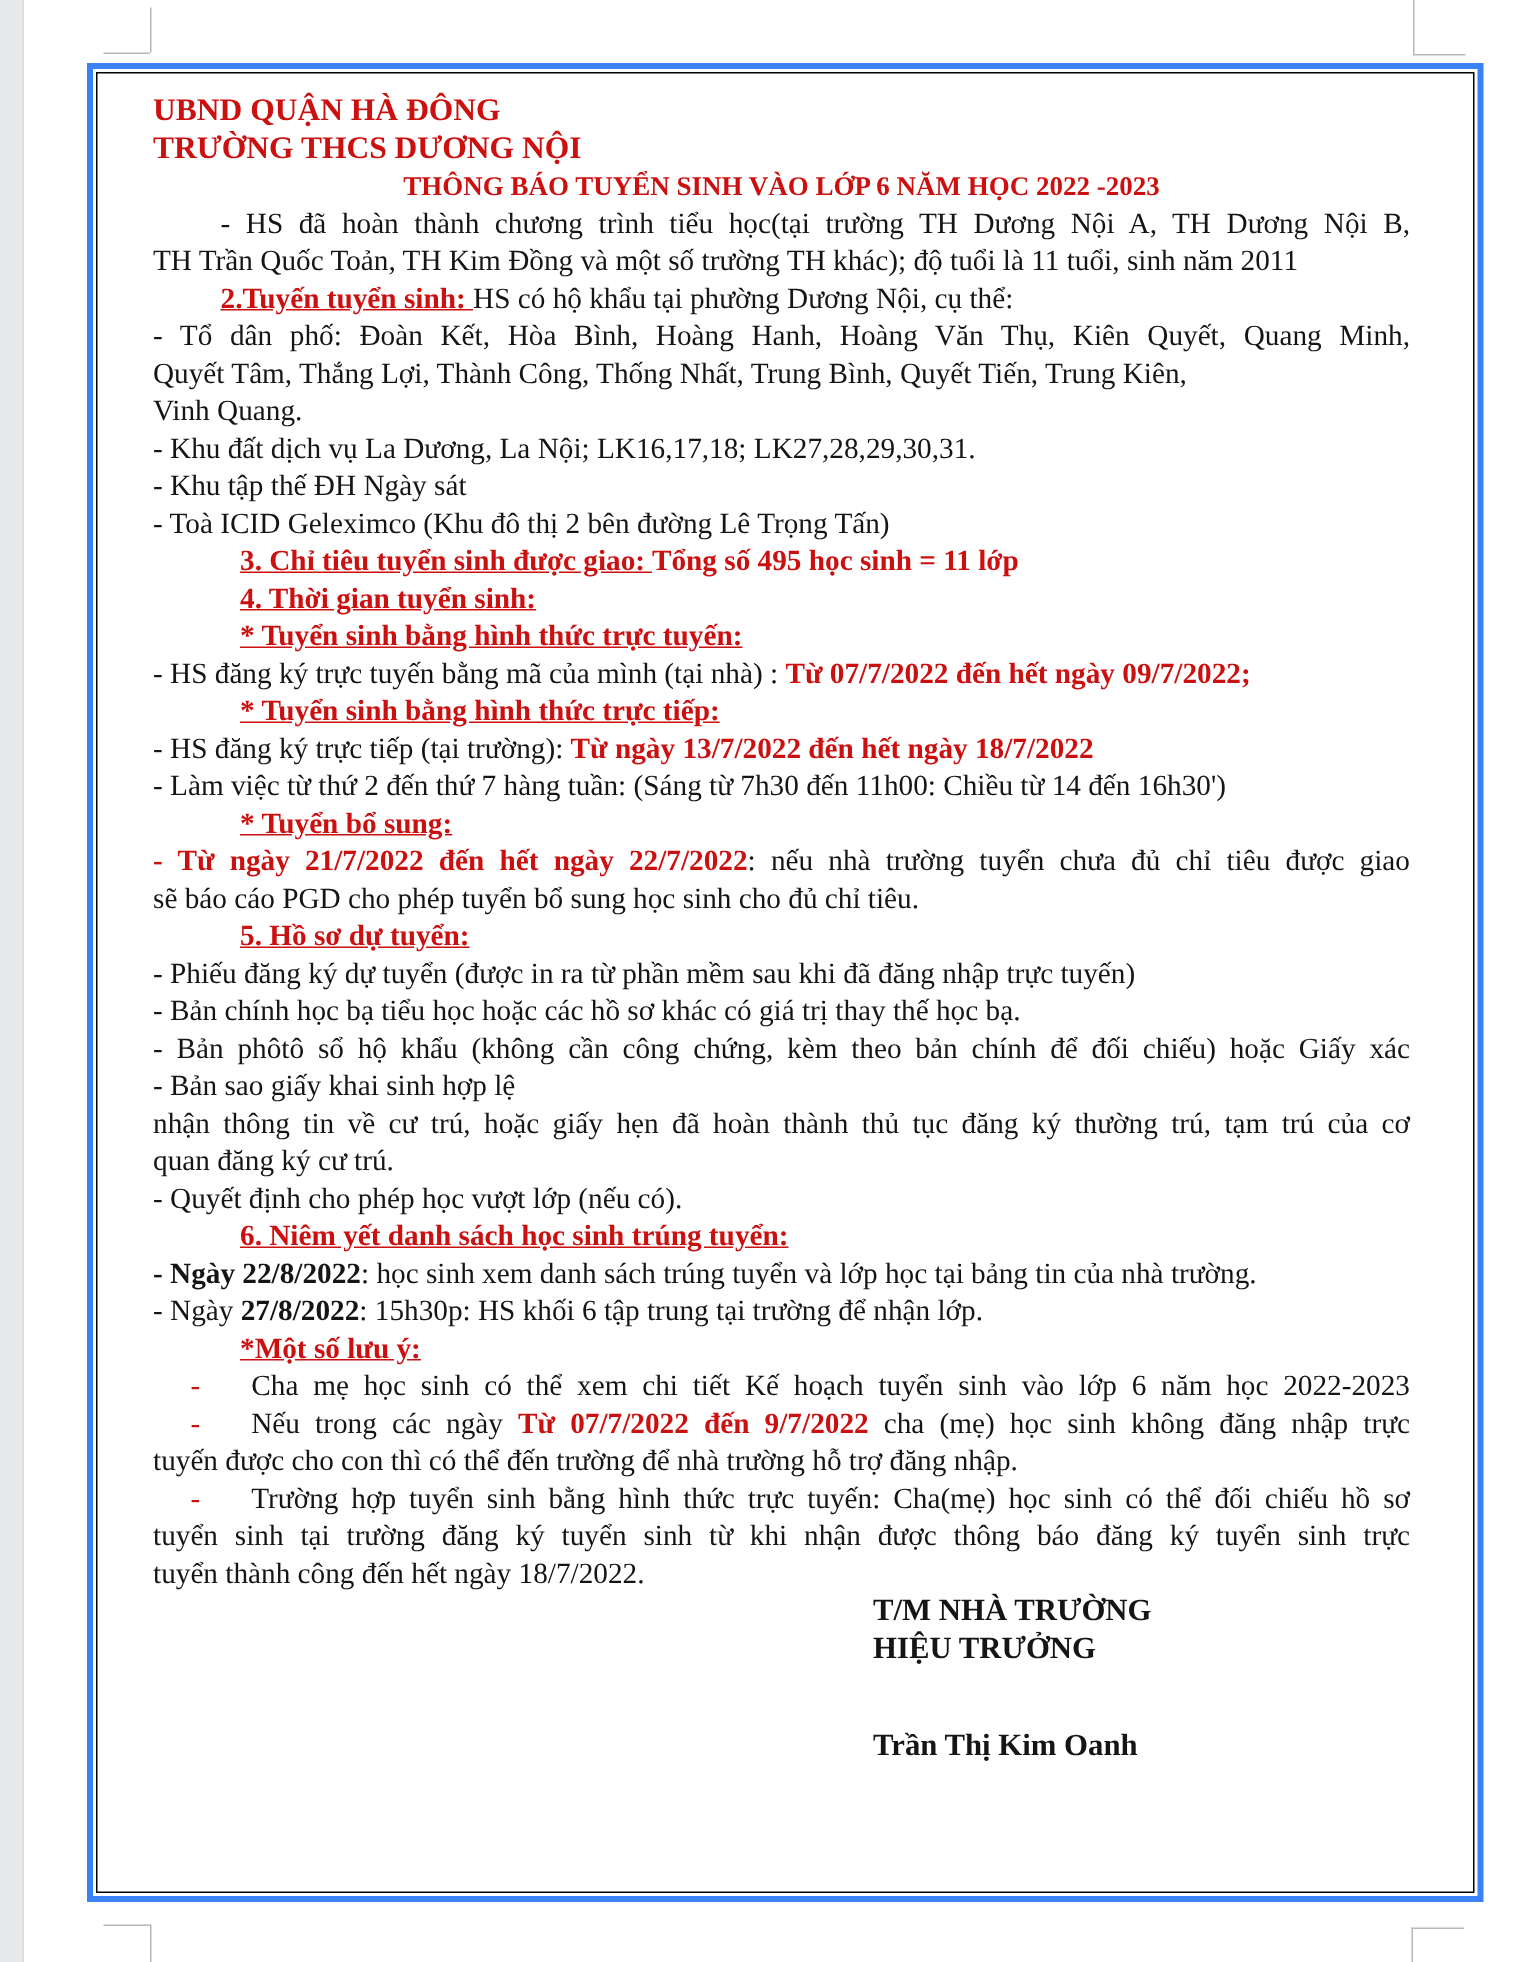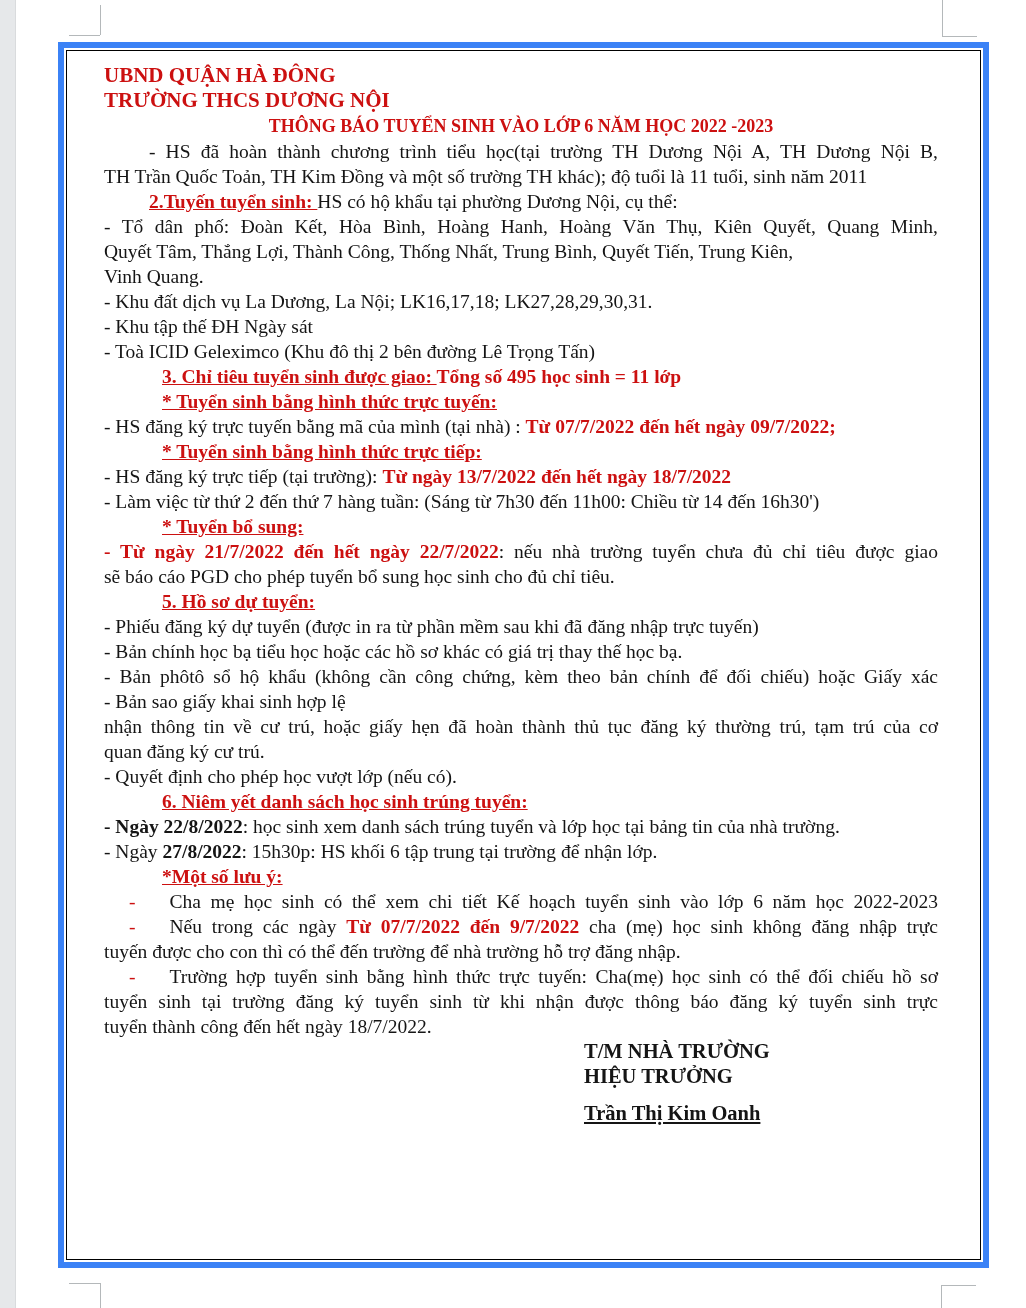--- a/index.html
+++ b/index.html
@@ -18,21 +18,21 @@
     overflow:hidden;
   }
   .outside-strip{
     position:absolute;left:0;top:0;width:16px;height:1308px;
     background:var(--outside);border-right:1px solid #d9dbdd;
   }
   .mark{position:absolute;background:var(--mark);}
   
   .doc-outer{
     position:absolute;left:58px;top:42px;width:931px;height:1226px;
-    border:6px solid #3b82f6;background:#fff;
+    border:4px solid #3b82f6;background:#fff;
   }
   .doc-inner{
     position:absolute;left:2px;top:2px;right:2px;bottom:2px;
     border:1px solid #000;
   }
   .doc-content{
     position:absolute;left:0;top:0;right:0;bottom:0;
     padding:12px 42px 0 37px;
     font-size:19.5px;line-height:25px;
   }
@@ -51,21 +51,21 @@
   .line.justify{text-align:justify;text-align-last:justify;}
   .red{color:var(--red);}
   .bold{font-weight:700;}
   .underline{text-decoration:underline;}
   .red.bold.underline{text-decoration-color:var(--red);}
   .tab{display:inline-block;width:34px;}
   .signature{
     margin-left:480px;width:350px;text-align:left;
     font-weight:700;font-size:20.5px;line-height:25px;
   }
-  .signature .sig-name{margin-top:12px;font-size:20.5px;text-decoration:underline;}
+  .signature .sig-name{margin-top:40px;font-size:20.5px;}
 </style>
 </head>
 <body>
 
 <div class="outside-strip"></div>
 
 <div class="mark" style="left:100px;top:5px;width:1px;height:30px;"></div>
 <div class="mark" style="left:69px;top:35px;width:31px;height:1px;"></div>
 <div class="mark" style="left:942px;top:0;width:1px;height:36px;"></div>
 <div class="mark" style="left:942px;top:36px;width:35px;height:1px;"></div>
@@ -86,20 +86,21 @@
           <div class="line tab1 justify"><span>- HS đã hoàn thành chương trình tiểu học(tại trường TH Dương Nội A, TH Dương Nội B,</span></div>
           <div class="line"><span>TH Trần Quốc Toản, TH Kim Đồng và một số trường TH khác); độ tuổi là 11 tuổi, sinh năm 2011</span></div>
           <div class="line tab1"><span class="red bold underline">2.Tuyến tuyển sinh: </span><span>HS có hộ khẩu tại phường Dương Nội, cụ thể:</span></div>
           <div class="line justify"><span>- Tổ dân phố: Đoàn Kết, Hòa Bình, Hoàng Hanh, Hoàng Văn Thụ, Kiên Quyết, Quang Minh,</span></div>
           <div class="line"><span>Quyết Tâm, Thắng Lợi, Thành Công, Thống Nhất, Trung Bình, Quyết Tiến, Trung Kiên,</span></div>
           <div class="line"><span>Vinh Quang.</span></div>
           <div class="line"><span>- Khu đất dịch vụ La Dương, La Nội; LK16,17,18; LK27,28,29,30,31.</span></div>
           <div class="line"><span>- Khu tập thế ĐH Ngày sát</span></div>
           <div class="line"><span>- Toà ICID Geleximco (Khu đô thị 2 bên đường Lê Trọng Tấn)</span></div>
           <div class="line tab2"><span class="red bold underline">3. Chỉ tiêu tuyển sinh được giao: </span><span class="red bold">Tổng số 495 học sinh = 11 lớp</span></div>
+          <div class="line tab2"><span class="red bold underline">4.  Thời gian tuyển sinh:</span></div>
           <div class="line tab2"><span class="red bold underline">* Tuyển sinh bằng hình thức trực tuyến:</span></div>
           <div class="line"><span>- HS đăng ký trực tuyến bằng mã của mình (tại nhà) : </span><span class="red bold">Từ 07/7/2022 đến hết ngày 09/7/2022;</span></div>
           <div class="line tab2"><span class="red bold underline">* Tuyển sinh bằng hình thức trực tiếp:</span></div>
           <div class="line"><span>- HS đăng ký trực tiếp (tại trường): </span><span class="red bold">Từ ngày 13/7/2022 đến hết ngày 18/7/2022</span></div>
           <div class="line"><span>- Làm việc từ thứ 2 đến thứ 7 hàng tuần: (Sáng từ 7h30  đến 11h00: Chiều từ 14 đến 16h30')</span></div>
           <div class="line tab2"><span class="red bold underline">* Tuyển bổ sung:</span></div>
           <div class="line justify"><span class="red bold">- Từ ngày 21/7/2022 đến hết ngày 22/7/2022</span><span>: nếu nhà trường tuyển chưa đủ chỉ tiêu được giao</span></div>
           <div class="line"><span>sẽ báo cáo PGD cho phép tuyển bổ sung học sinh cho đủ chỉ tiêu.</span></div>
           <div class="line tab2"><span class="red bold underline">5. Hồ sơ dự tuyển:</span></div>
           <div class="line"><span>- Phiếu đăng ký dự tuyển (được in ra từ phần mềm sau khi đã đăng nhập trực tuyến)</span></div>

